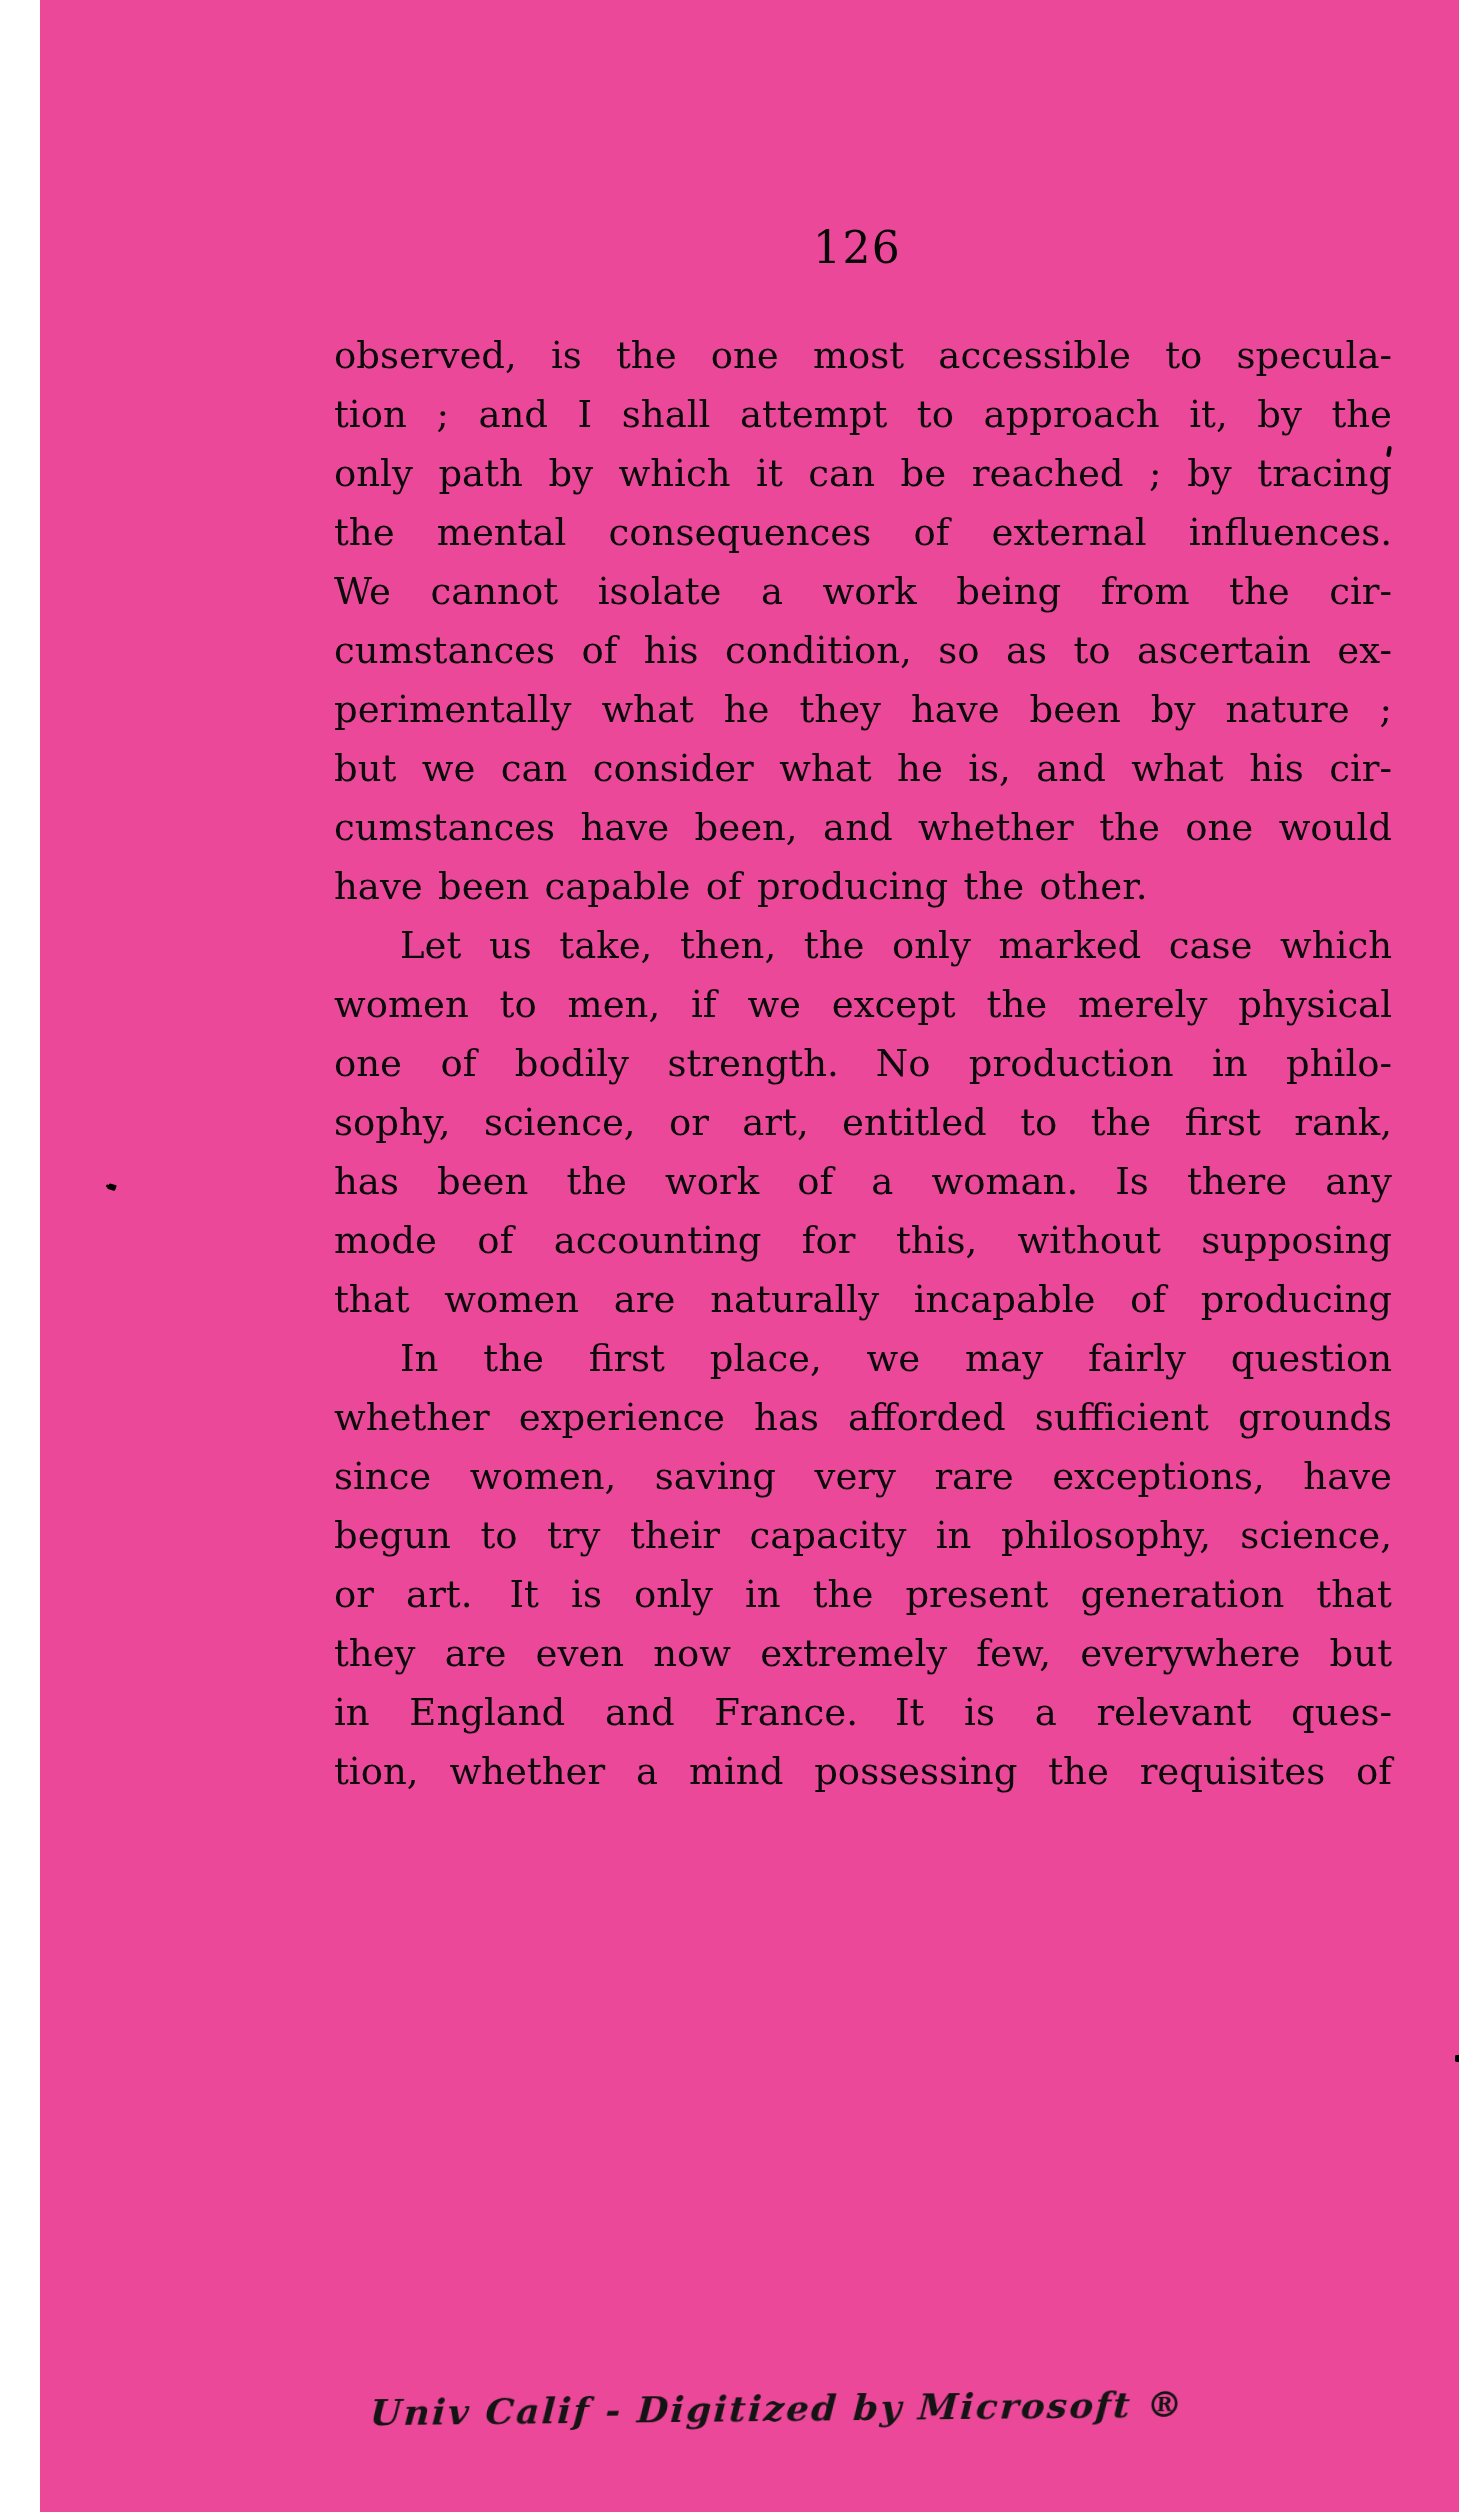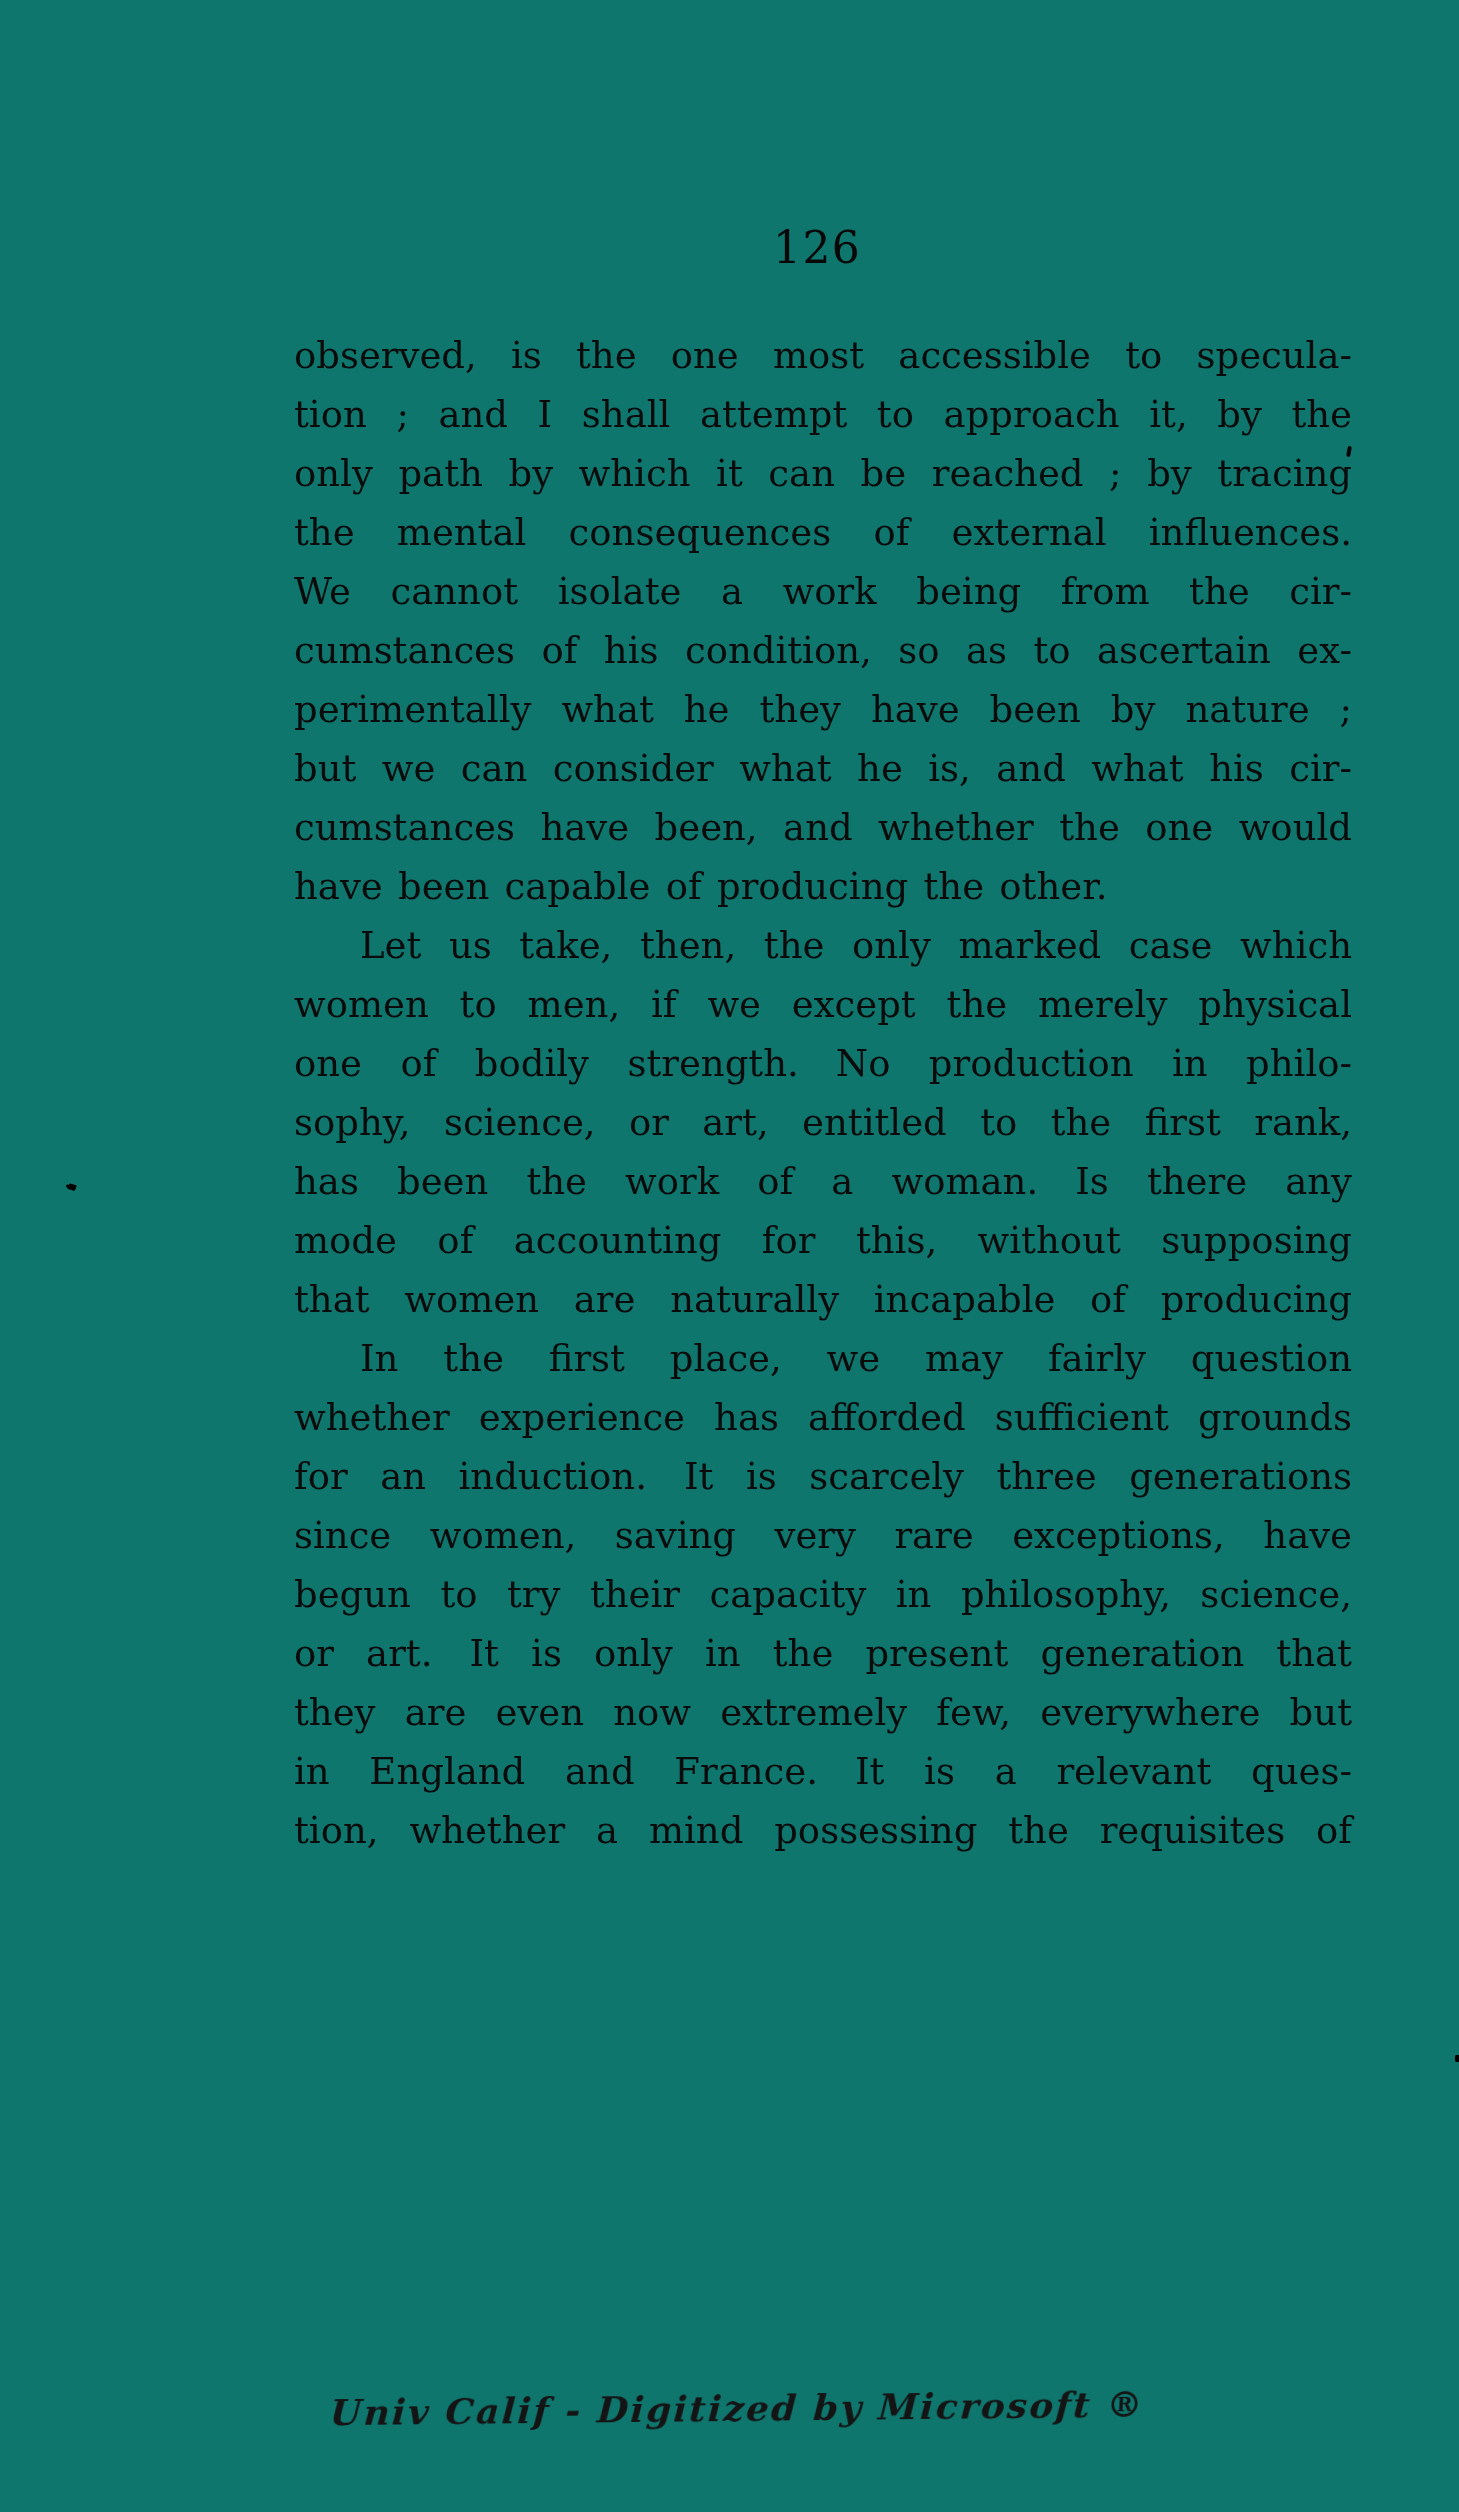--- a/index.html
+++ b/index.html
@@ -5,21 +5,21 @@
   html,body{margin:0;padding:0;}
   body{
     width:1459px;height:2512px;
     background:#ffffff;
     position:relative;
     overflow:hidden;
     font-family:"DejaVu Serif", serif;
     color:#0b0b0b;
   }
   .page{
-    position:absolute;inset:0;background:#0f766e;
+    position:absolute;inset:0;background:#ec4899;margin-left:40px;
   }
   .page-number{
     position:absolute;
     left:773px;top:226px;width:86px;
     font-size:44px;line-height:44px;
     text-align:center;
     letter-spacing:1.4px;
     color:#080808;
   }
   .text-block{
@@ -102,21 +102,20 @@
       <div class="line short">have been capable of producing the other.</div>
       <div class="line indent">Let us take, then, the only marked case which</div>
       <div class="line">women to men, if we except the merely physical</div>
       <div class="line">one of bodily strength. No production in philo-</div>
       <div class="line">sophy, science, or art, entitled to the first rank,</div>
       <div class="line">has been the work of a woman. Is there any</div>
       <div class="line">mode of accounting for this, without supposing</div>
       <div class="line">that women are naturally incapable of producing</div>
       <div class="line indent">In the first place, we may fairly question</div>
       <div class="line">whether experience has afforded sufficient grounds</div>
-      <div class="line">for an induction. It is scarcely three generations</div>
       <div class="line">since women, saving very rare exceptions, have</div>
       <div class="line">begun to try their capacity in philosophy, science,</div>
       <div class="line">or art. It is only in the present generation that</div>
       <div class="line">they are even now extremely few, everywhere but</div>
       <div class="line">in England and France. It is a relevant ques-</div>
       <div class="line">tion, whether a mind possessing the requisites of</div>
     </div>
 
   <span class="ink-blot"></span>
   <span class="stray-mark"></span>

